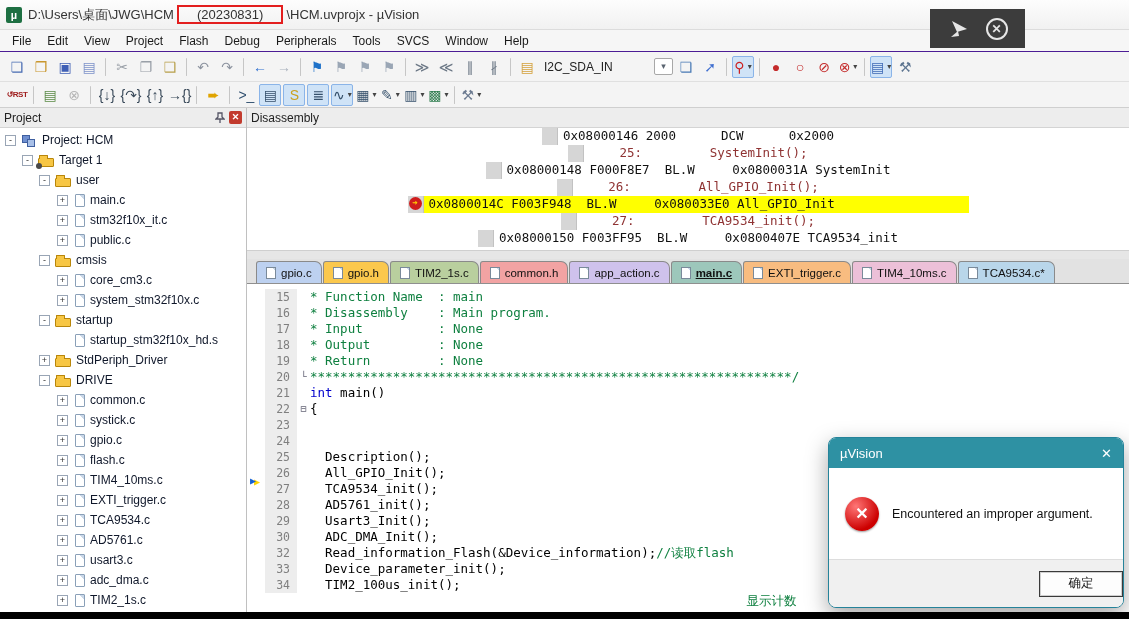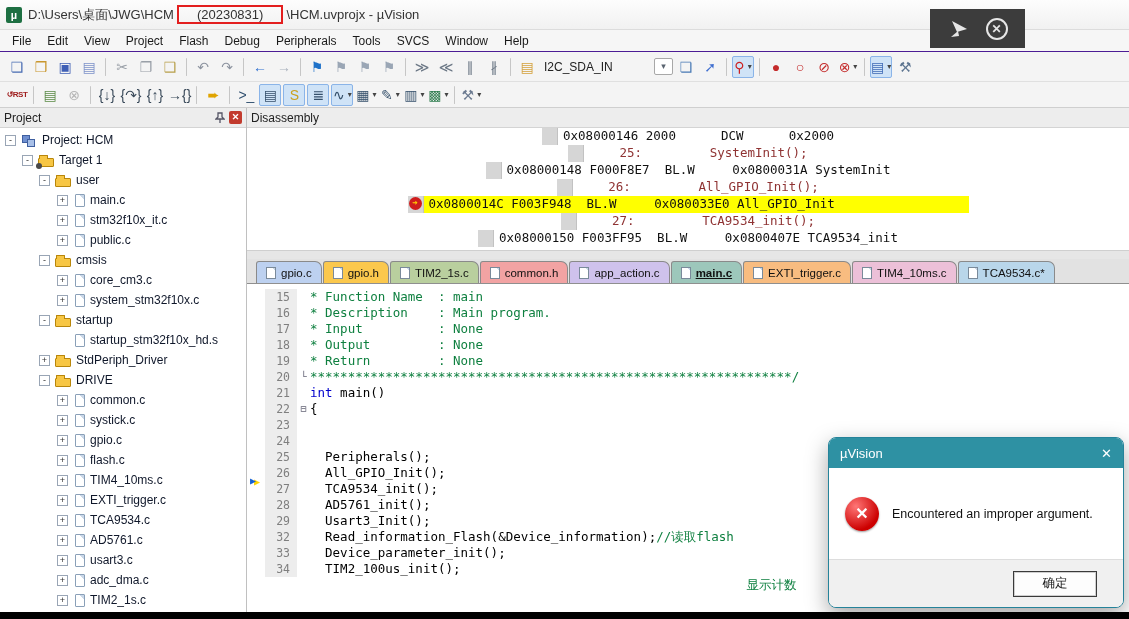--- a/index.html
+++ b/index.html
@@ -114,21 +114,21 @@
           box-shadow:0 8px 22px rgba(0,0,0,0.35);display:flex;flex-direction:column;}
   .dlg-title{height:30px;background:#2e91a3;color:#fff;display:flex;align-items:center;
              padding:0 11px;font-size:13px;flex:none;}
   .dlg-close{margin-left:auto;font-size:13px;color:#fff;}
   .dlg-body{flex:1;display:flex;align-items:center;padding:0 16px;background:#fff;}
   .err-icon{width:34px;height:34px;border-radius:50%;flex:none;margin-right:13px;
             background:radial-gradient(circle at 32% 28%,#f77,#c00 70%);box-shadow:0 1px 2px rgba(0,0,0,.4);
             color:#fff;font-weight:bold;font-size:16px;display:flex;align-items:center;justify-content:center;}
   .dlg-msg{font-size:12.5px;color:#111;}
   .dlg-footer{height:48px;background:#f0f0f0;border-top:1px solid #ddd;display:flex;align-items:center;
-              justify-content:flex-end;padding-right:26px;flex:none;}
+              justify-content:flex-end;flex:none;}
   .ok-btn{min-width:84px;height:26px;background:#fdfdfd;border:1px solid #3a3a3a;box-shadow:0 0 0 1px #cfcfcf inset;
           font-size:12.5px;display:flex;align-items:center;justify-content:center;}
 
   
   .rec-overlay{position:absolute;left:930px;top:9px;width:95px;height:39px;background:#3c3c3c;z-index:40;
                display:flex;align-items:center;justify-content:center;gap:16px;}
   .rec-x{width:22px;height:22px;border:2px solid #e6e6e6;border-radius:50%;color:#e6e6e6;font-size:12px;
          font-weight:bold;display:flex;align-items:center;justify-content:center;}
 
   .bottombar{position:absolute;left:0;bottom:0;width:100%;height:7px;background:#000;z-index:50;}
@@ -675,21 +675,21 @@
             <span class="gut"></span>
             <span class="lnum">15</span>
             <span class="fold"></span>
             <span class="code"><span data-c="com">* Function Name  : main</span><span></span></span>
           </div>
 
           <div class="eline">
             <span class="gut"></span>
             <span class="lnum">16</span>
             <span class="fold"></span>
-            <span class="code"><span data-c="com">* Description    : Main program.</span><span></span></span>
+            <span class="code"><span data-c="com">* Disassembly    : Main program.</span><span></span></span>
           </div>
 
           <div class="eline">
             <span class="gut"></span>
             <span class="lnum">17</span>
             <span class="fold"></span>
             <span class="code"><span data-c="com">* Input          : None</span><span></span></span>
           </div>
 
           <div class="eline">
@@ -738,21 +738,21 @@
             <span class="gut"></span>
             <span class="lnum">24</span>
             <span class="fold"></span>
             <span class="code"><span></span><span></span></span>
           </div>
 
           <div class="eline">
             <span class="gut"></span>
             <span class="lnum">25</span>
             <span class="fold"></span>
-            <span class="code"><span data-c="pln">  Peripherals();</span><span></span></span>
+            <span class="code"><span data-c="pln">  Description();</span><span></span></span>
           </div>
 
           <div class="eline">
             <span class="gut" data-mk="arrow"></span>
             <span class="lnum">26</span>
             <span class="fold"></span>
             <span class="code"><span data-c="pln">  All_GPIO_Init();</span><span></span></span>
           </div>
 
           <div class="eline">
@@ -769,20 +769,26 @@
             <span class="code"><span data-c="pln">  AD5761_init();</span><span></span></span>
           </div>
 
           <div class="eline">
             <span class="gut"></span>
             <span class="lnum">29</span>
             <span class="fold"></span>
             <span class="code"><span data-c="pln">  Usart3_Init();</span><span></span></span>
           </div>
 
+          <div class="eline">
+            <span class="gut"></span>
+            <span class="lnum">30</span>
+            <span class="fold"></span>
+            <span class="code"><span data-c="pln">  ADC_DMA_Init();</span><span></span></span>
+          </div>
 
 
           <div class="eline">
             <span class="gut"></span>
             <span class="lnum">32</span>
             <span class="fold"></span>
             <span class="code"><span data-c="pln">  Read_information_Flash(&amp;Device_information);</span><span data-c="com">//读取flash</span></span>
           </div>
 
           <div class="eline">

